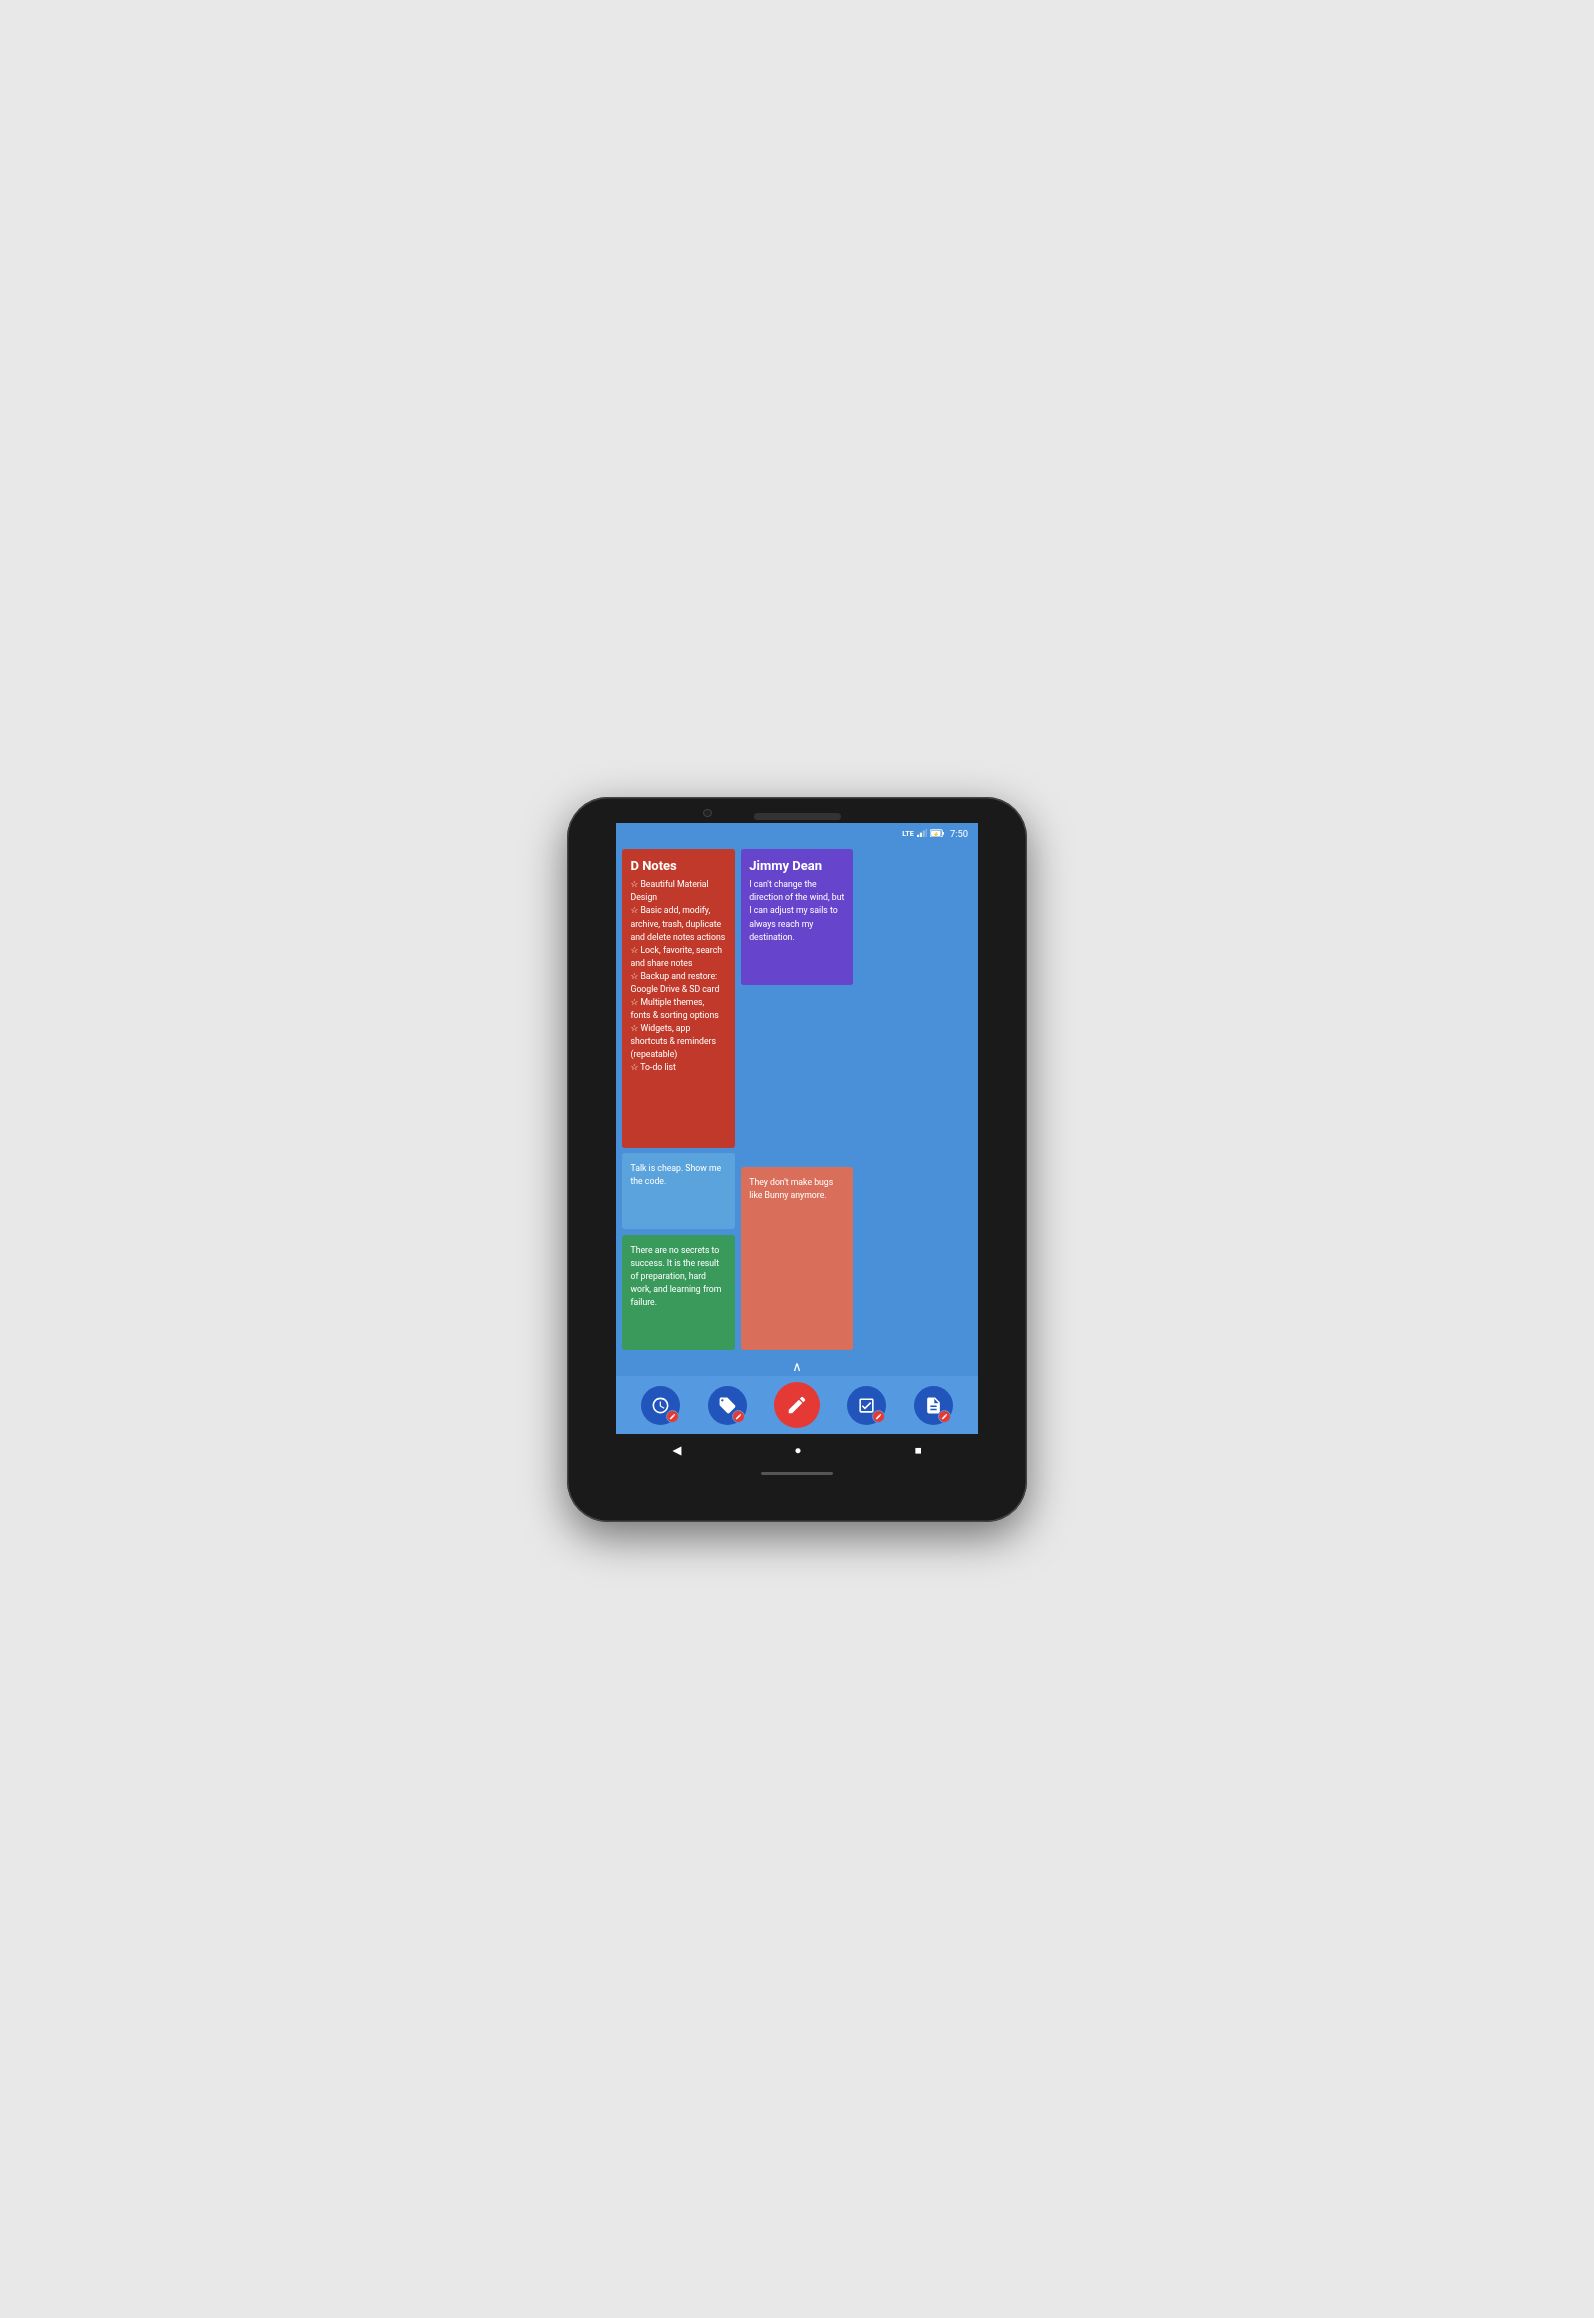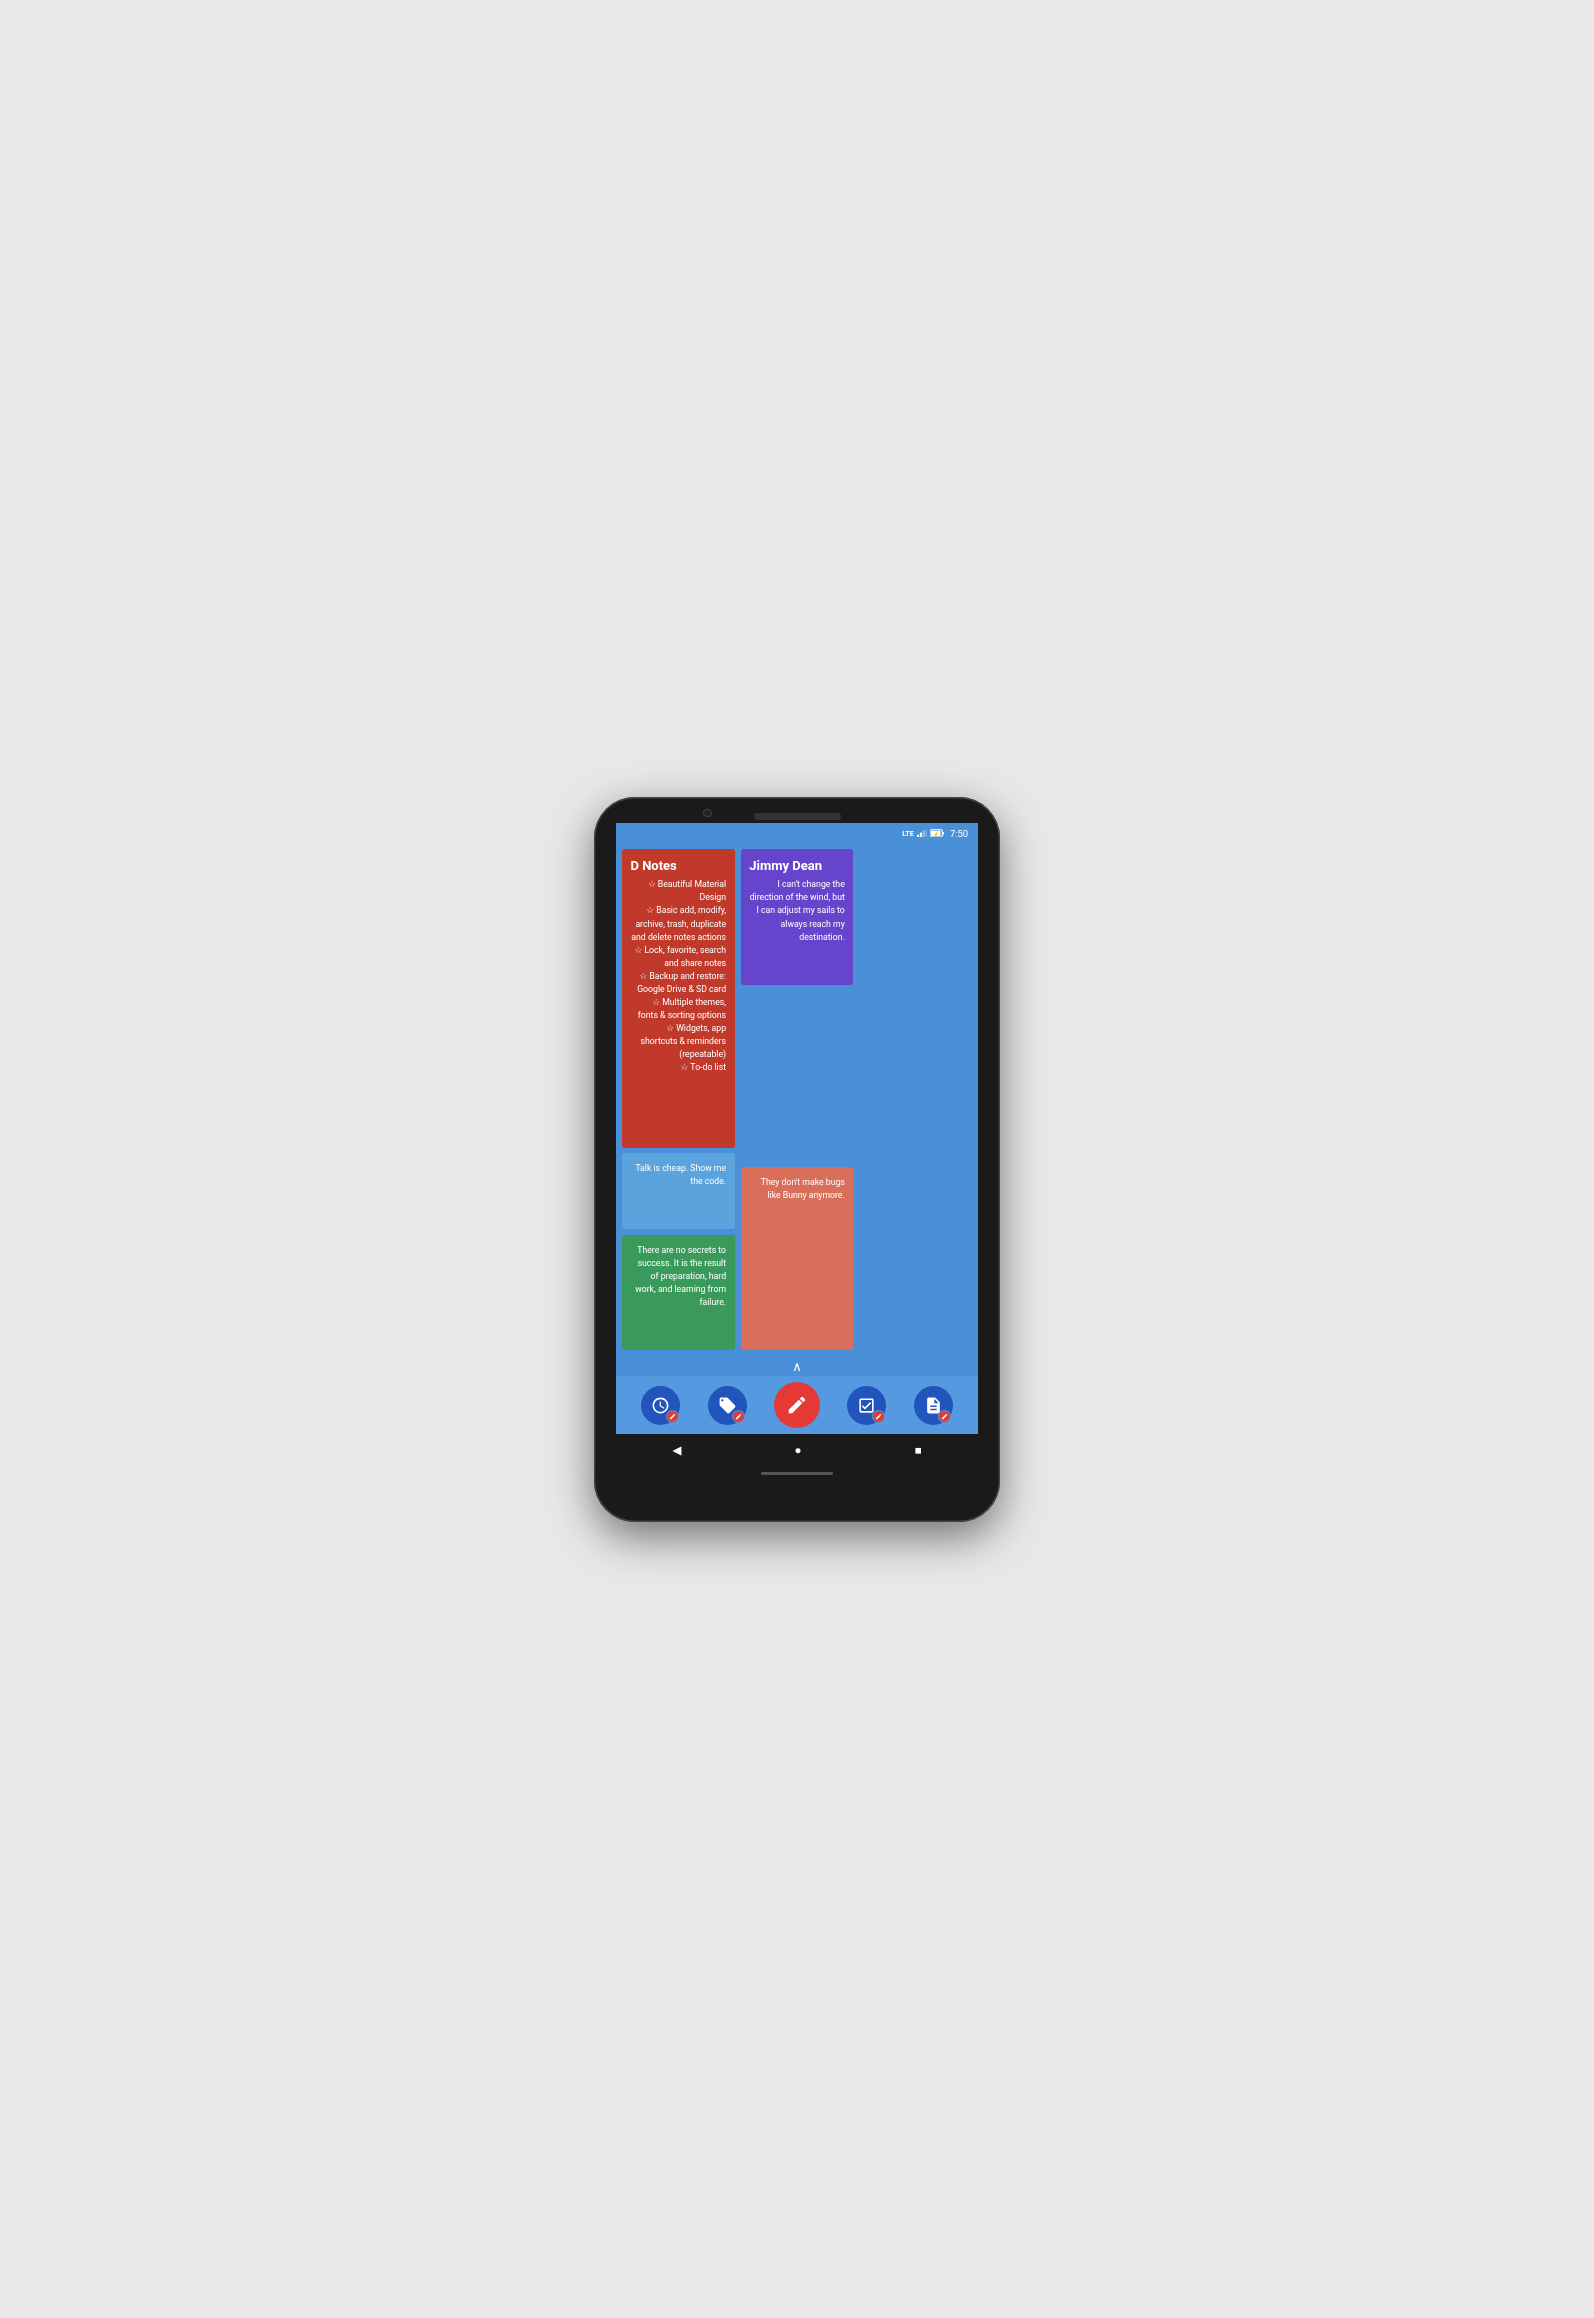--- a/index.html
+++ b/index.html
@@ -5,21 +5,21 @@
     * { box-sizing: border-box; margin: 0; padding: 0; }
     body {
       background: #e8e8e8;
       display: flex;
       justify-content: center;
       align-items: center;
       min-height: 2319px;
       font-family: 'Roboto', Arial, sans-serif;
     }
     .phone-outer {
-      width: 406px;
+      width: 460px;
       height: 725px;
       background: #1a1a1a;
       border-radius: 41px;
       position: relative;
       box-shadow: 0 14.5px 43px rgba(0,0,0,0.5), inset 0 0 0 1.4px #444;
       display: flex;
       flex-direction: column;
       align-items: center;
     }
     .phone-speaker {
@@ -106,21 +106,20 @@
       background: #d96f5a;
     }
     .note-title {
       font-size: 13px;
       font-weight: 700;
       margin-bottom: 5.8px;
     }
     .note-text {
       font-size: 8.7px;
       line-height: 1.5;
-      text-align: right;
     }
     .chevron-area {
       height: 20px;
       display: flex;
       align-items: center;
       justify-content: center;
       background: #4a90d9;
       flex-shrink: 0;
     }
     .chevron-up {

